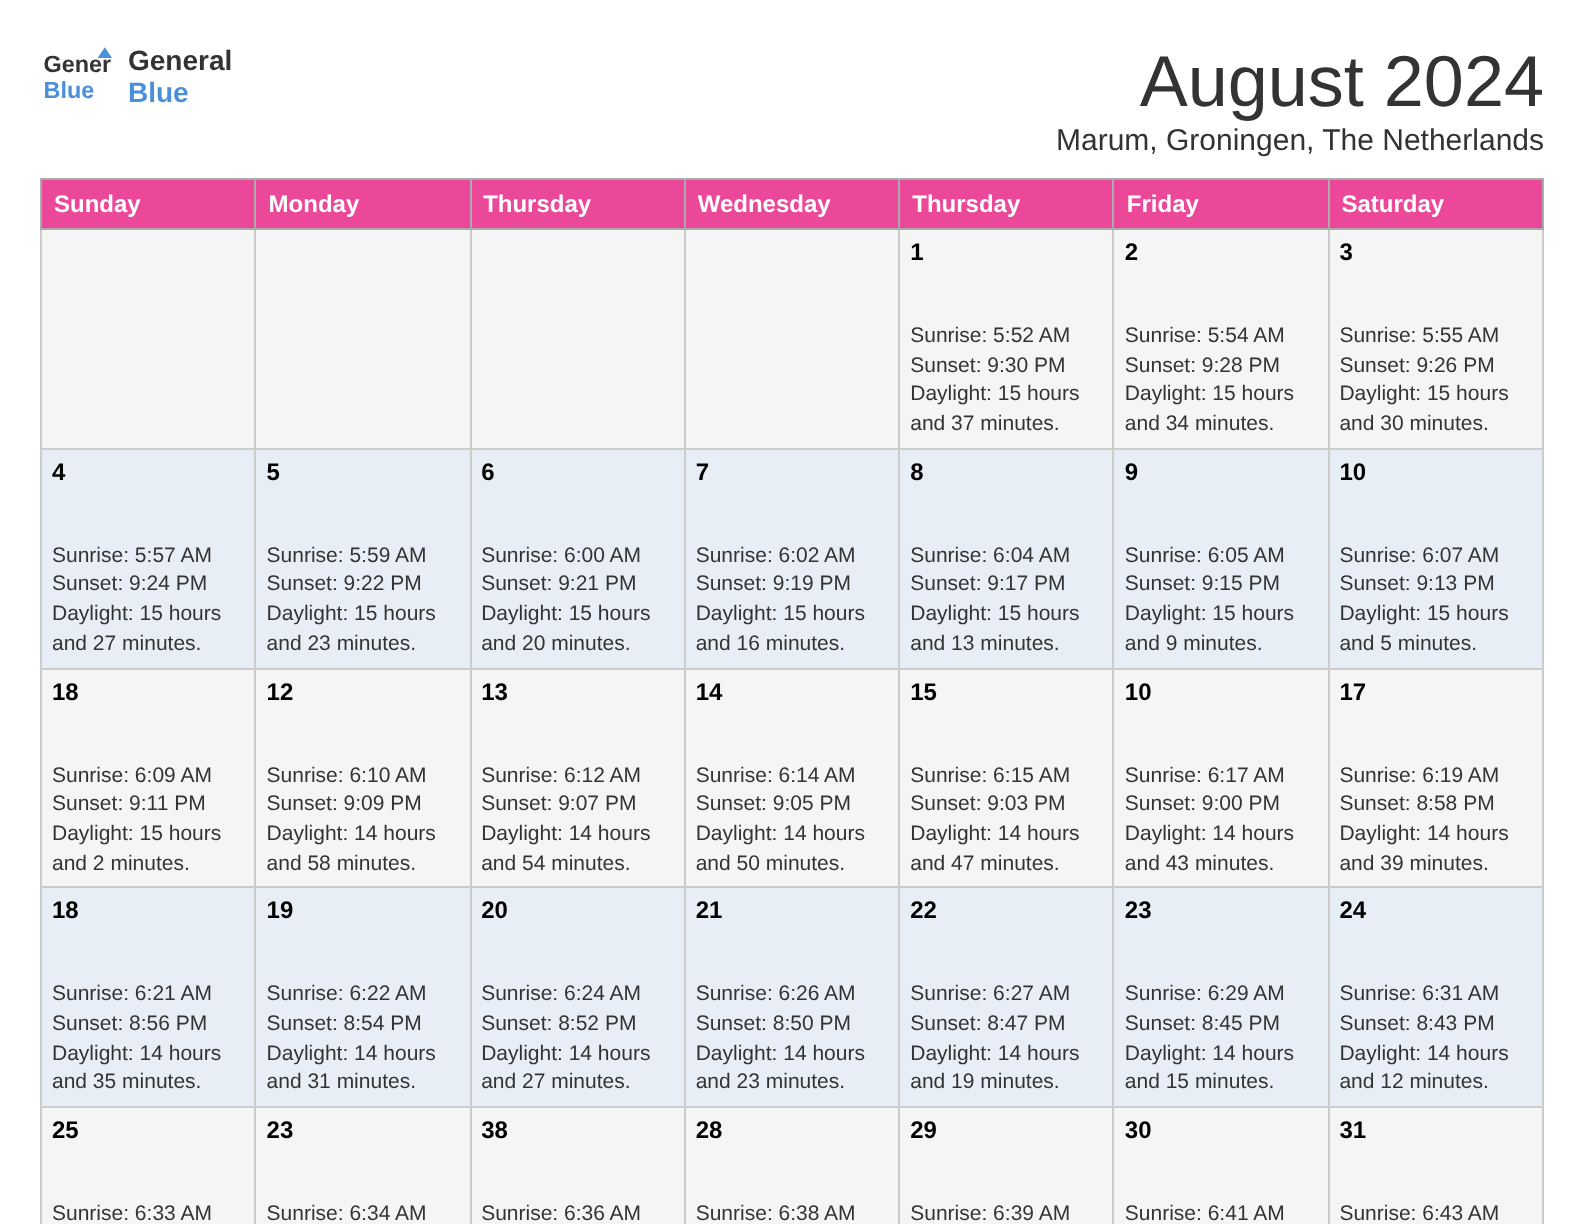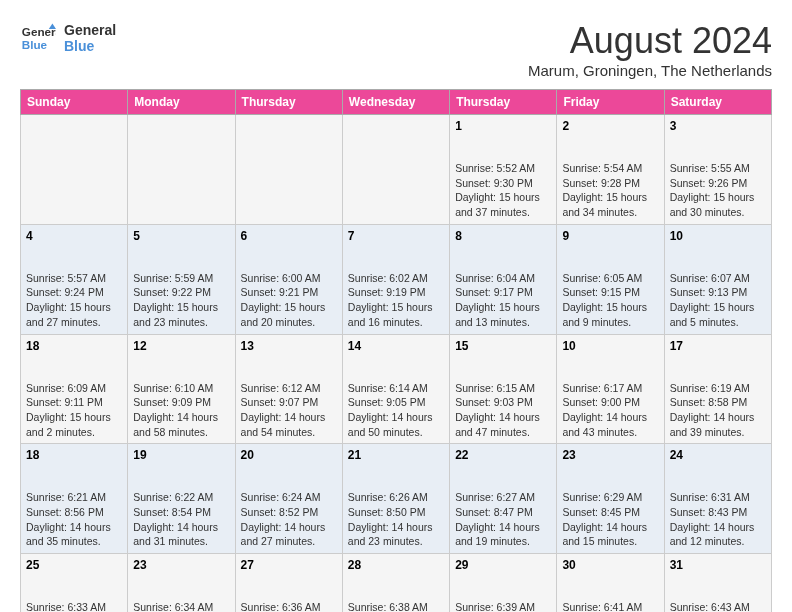--- a/index.html
+++ b/index.html
@@ -224,21 +224,21 @@
       <tr>
         <td>
           <span class="day-num">25</span>
           <div class="day-info">Sunrise: 6:33 AM<br>Sunset: 8:41 PM<br>Daylight: 14 hours<br>and 8 minutes.</div>
         </td>
         <td>
           <span class="day-num">23</span>
           <div class="day-info">Sunrise: 6:34 AM<br>Sunset: 8:38 PM<br>Daylight: 14 hours<br>and 4 minutes.</div>
         </td>
         <td>
-          <span class="day-num">27</span>
+          <span class="day-num">38</span>
           <div class="day-info">Sunrise: 6:36 AM<br>Sunset: 8:36 PM<br>Daylight: 14 hours<br>and 0 minutes.</div>
         </td>
         <td>
           <span class="day-num">28</span>
           <div class="day-info">Sunrise: 6:38 AM<br>Sunset: 8:34 PM<br>Daylight: 13 hours<br>and 56 minutes.</div>
         </td>
         <td>
           <span class="day-num">29</span>
           <div class="day-info">Sunrise: 6:39 AM<br>Sunset: 8:31 PM<br>Daylight: 13 hours<br>and 51 minutes.</div>
         </td>

